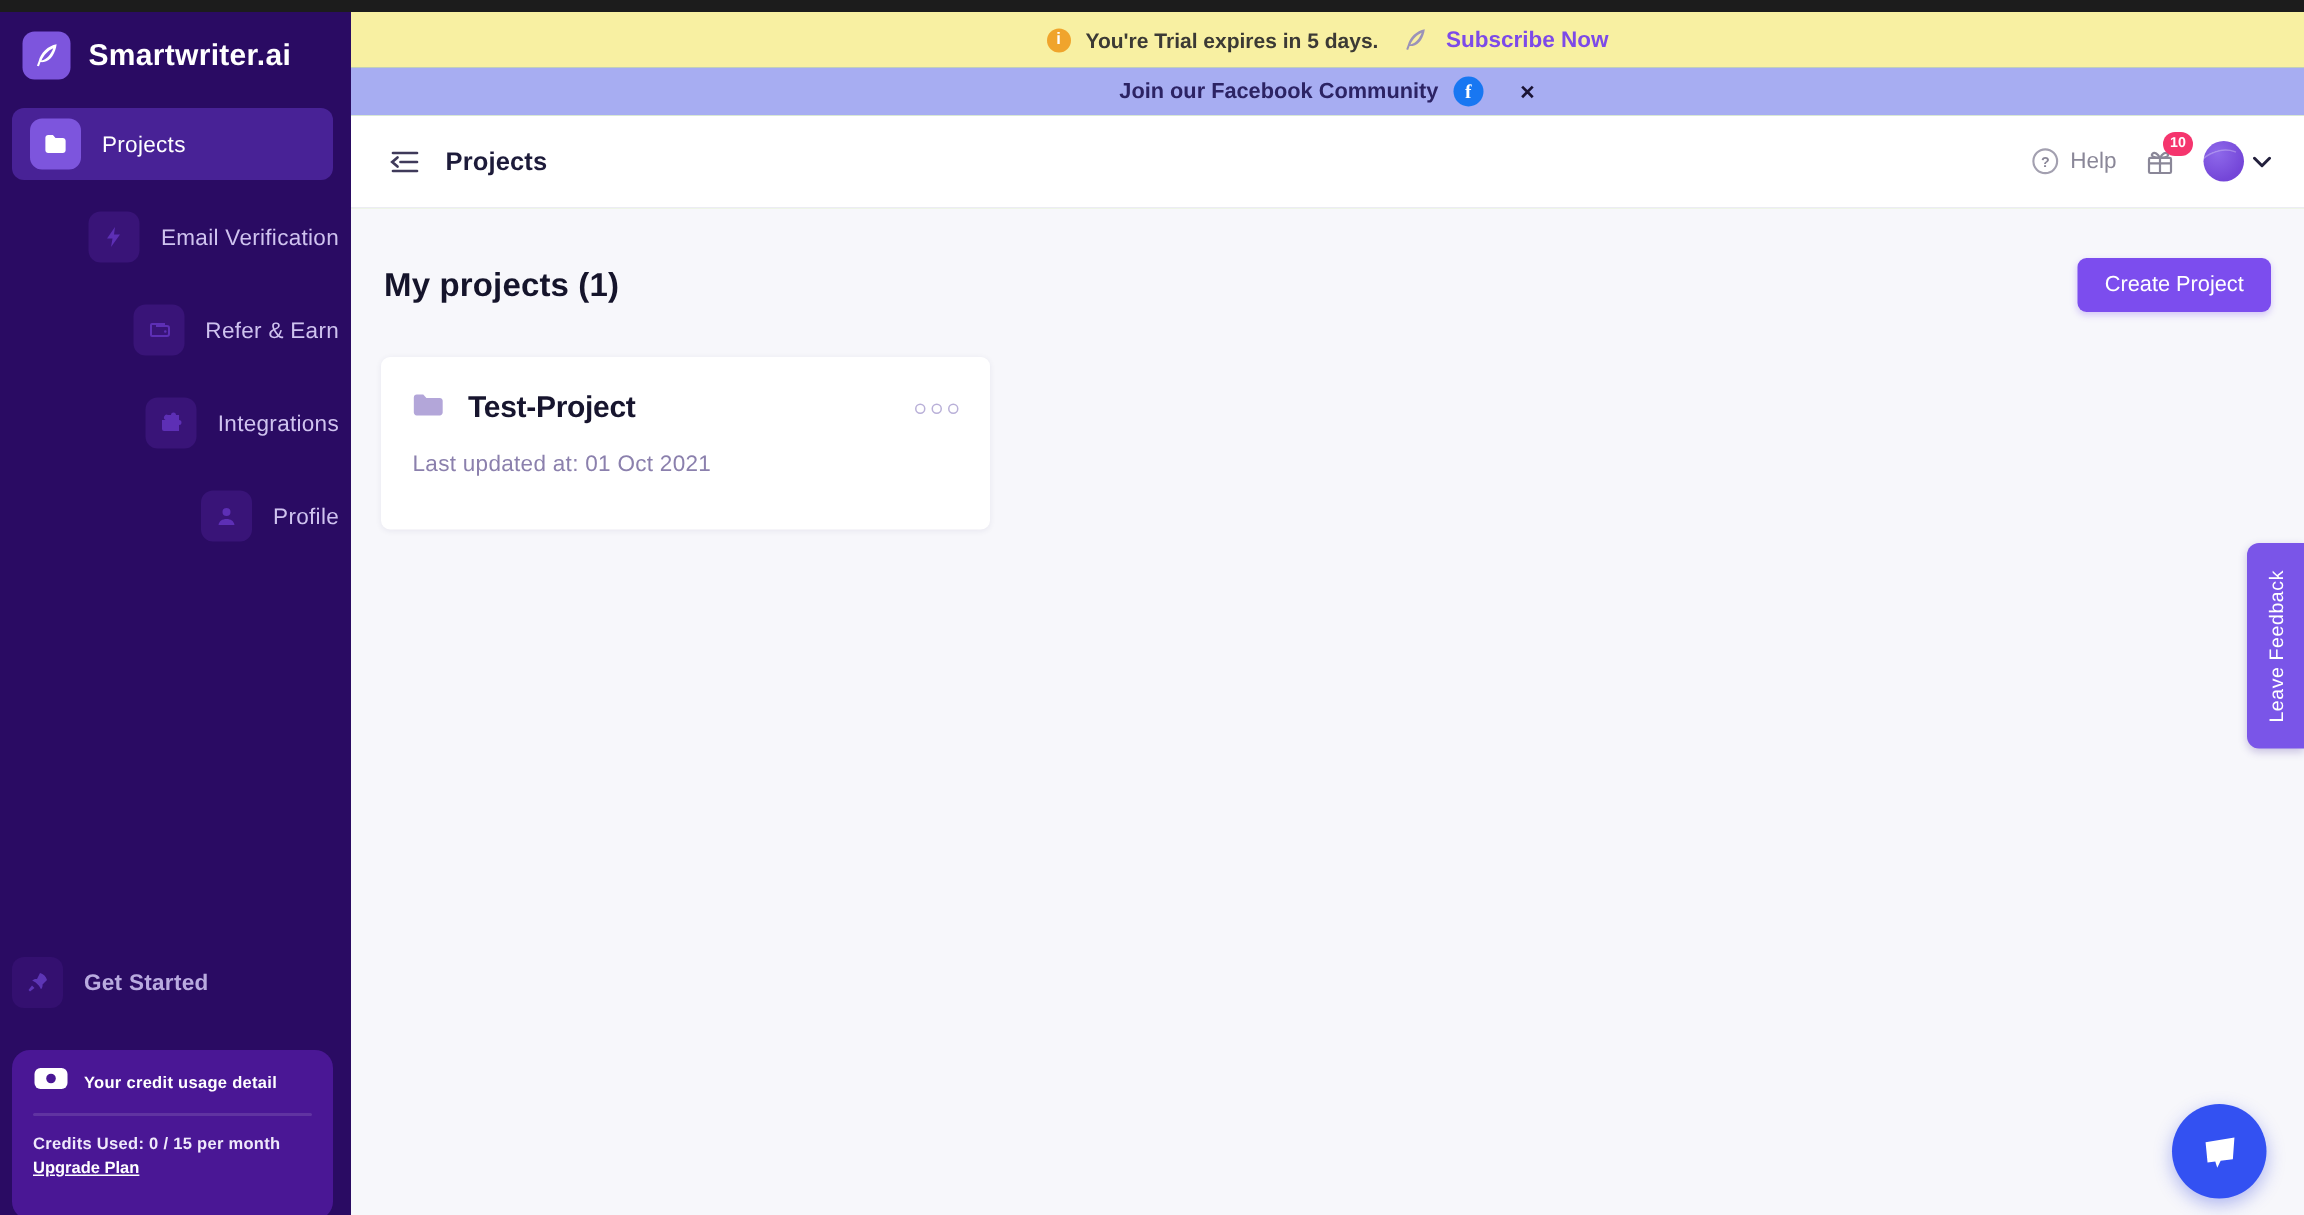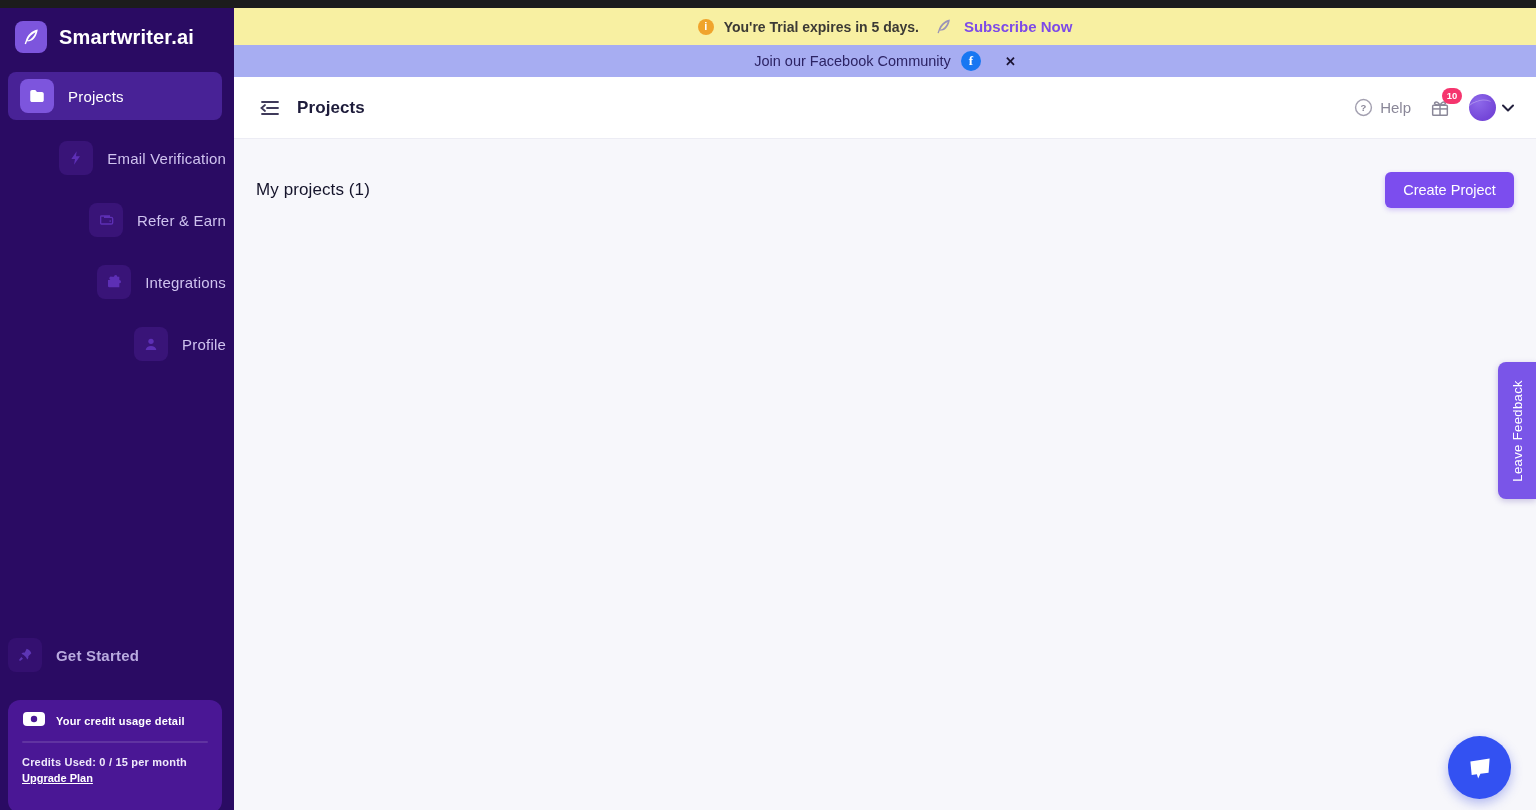--- a/index.html
+++ b/index.html
@@ -37,40 +37,40 @@
   .credit-usage { margin-top:13px; font-size:11px; font-weight:600; color:#efe9fb; letter-spacing:.2px; }
   .upgrade-link { display:inline-block; font-size:11px; font-weight:700; color:#fff; text-decoration:underline; cursor:pointer; }
 
   
   .banner { position:absolute; left:234px; width:1302px; display:flex; align-items:center; justify-content:center; gap:10px; }
   .banner-trial { top:8px; height:37px; background:#f8f0a2; }
   .trial-text { font-size:14px; font-weight:600; color:#3c3a35; }
   .subscribe-link { font-size:15px; font-weight:700; color:#7d4ae8; cursor:pointer; margin-left:2px; }
   .info-dot { width:16px; height:16px; border-radius:50%; background:#f0a42c; color:#fff; font-size:11px; font-weight:700; display:flex; align-items:center; justify-content:center; line-height:1; }
   .banner-fb { top:45px; height:32px; background:#a7adf2; }
-  .fb-text { font-size:14.5px; font-weight:400; color:#2c2364; }
+  .fb-text { font-size:14.5px; font-weight:700; color:#2c2364; }
   .fb-circle { width:20px; height:20px; border-radius:50%; background:#1877f2; color:#fff; font-weight:700; font-size:13px; display:flex; align-items:center; justify-content:center; font-family:"Liberation Serif", serif; cursor:pointer; }
   .fb-close { margin-left:14px; font-size:13px; font-weight:700; color:#1a1333; cursor:pointer; }
 
   
   .header { position:absolute; left:234px; top:77px; width:1302px; height:62px; background:#fff; border-bottom:1px solid #ececf4; display:flex; align-items:center; padding:0 22px; }
   .collapse-btn { width:26px; height:26px; display:flex; align-items:center; justify-content:center; cursor:pointer; }
   .header-title { margin-left:15px; font-size:17px; font-weight:700; color:#1d1b3a; letter-spacing:.1px; }
   .header-right { margin-left:auto; display:flex; align-items:center; gap:18px; }
   .help-btn { display:flex; align-items:center; gap:7px; color:#8a8798; font-size:15px; cursor:pointer; }
   .gift-btn { position:relative; cursor:pointer; display:flex; }
   .gift-badge { position:absolute; top:-9px; right:-11px; min-width:20px; height:16px; padding:0 4px; border-radius:9px; background:#f5356e; color:#fff; font-size:9.5px; font-weight:700; display:flex; align-items:center; justify-content:center; }
   .avatar-btn { display:flex; align-items:center; gap:6px; cursor:pointer; }
   .avatar { width:27px; height:27px; border-radius:50%; background:radial-gradient(circle at 35% 30%, #8e69ea, #7446d8 70%); position:relative; overflow:hidden; }
   .avatar::after { content:""; position:absolute; left:-6px; top:6px; width:34px; height:26px; border-radius:50%; border:1.5px solid rgba(255,255,255,.28); border-color:rgba(255,255,255,.28) transparent transparent transparent; transform:rotate(-18deg); }
 
   
   .content { position:absolute; left:234px; top:139px; width:1302px; height:671px; background:#f7f7fb; }
   .content-toolbar { display:flex; align-items:center; padding:33px 22px 0 22px; }
-  .projects-heading { font-size:17px; font-weight:400; color:#15142b; letter-spacing:.1px; }
+  .projects-heading { font-size:22px; font-weight:700; color:#15142b; letter-spacing:.1px; }
   .create-btn { margin-left:auto; width:129px; height:36px; background:#7c4dee; border:none; border-radius:6px; color:#fff; font-size:14.5px; font-weight:500; font-family:"Liberation Sans", sans-serif; cursor:pointer; box-shadow:0 2px 5px rgba(124,77,238,.3); }
 
   .project-card { position:absolute; left:20px; top:99px; width:406px; height:115px; background:#fff; border-radius:6px; box-shadow:0 1px 4px rgba(30,15,80,.07); padding:23px 21px; cursor:pointer; }
   .card-title-row { display:flex; align-items:center; gap:16px; }
   .card-title { font-size:20px; font-weight:700; color:#17152e; letter-spacing:-.2px; }
   .dots-menu { margin-left:auto; display:flex; gap:4px; cursor:pointer; padding:4px 0; }
   .dots-menu i { width:7px; height:7px; border-radius:50%; border:1.5px solid #b9b0d8; display:block; }
   .card-updated { margin-top:17px; font-size:15px; color:#8b80ad; letter-spacing:.2px; }
 
   
@@ -222,20 +222,36 @@
       </span>
     </div>
   </header>
 
   <main class="content">
     <div class="content-toolbar">
       <span class="projects-heading">My projects (1)</span>
       <button class="create-btn">Create Project</button>
     </div>
 
+    <div class="project-card">
+      <div class="card-title-row">
+        <span>
+          <svg width="21" height="18" viewBox="0 0 24 20">
+              <path fill="#b3a6d9" d="M1 4.2C1 3 2 2 3.2 2h5l2.4 2.6h10.2C22 4.6 23 5.6 23 6.8v9C23 17 22 18 20.8 18H3.2C2 18 1 17 1 15.8V4.2z"></path>
+            </svg>
+        </span>
+        <span class="card-title">Test-Project</span>
+        <span class="dots-menu">
+            <i></i>
+            <i></i>
+            <i></i>
+          </span>
+      </div>
+      <div class="card-updated">Last updated at: 01 Oct 2021</div>
+    </div>
   </main>
 
   <div class="feedback-tab">
     <span>Leave Feedback</span>
   </div>
 
   <button class="chat-fab">
     <svg width="30" height="28" viewBox="0 0 34 32">
       <path fill="#fff" d="M6 8.5L28 5l-1.2 16.5-9.3 1.2-2.6 5.3-1.5-4.8-5.9.8L6 8.5z"></path>
     </svg>

